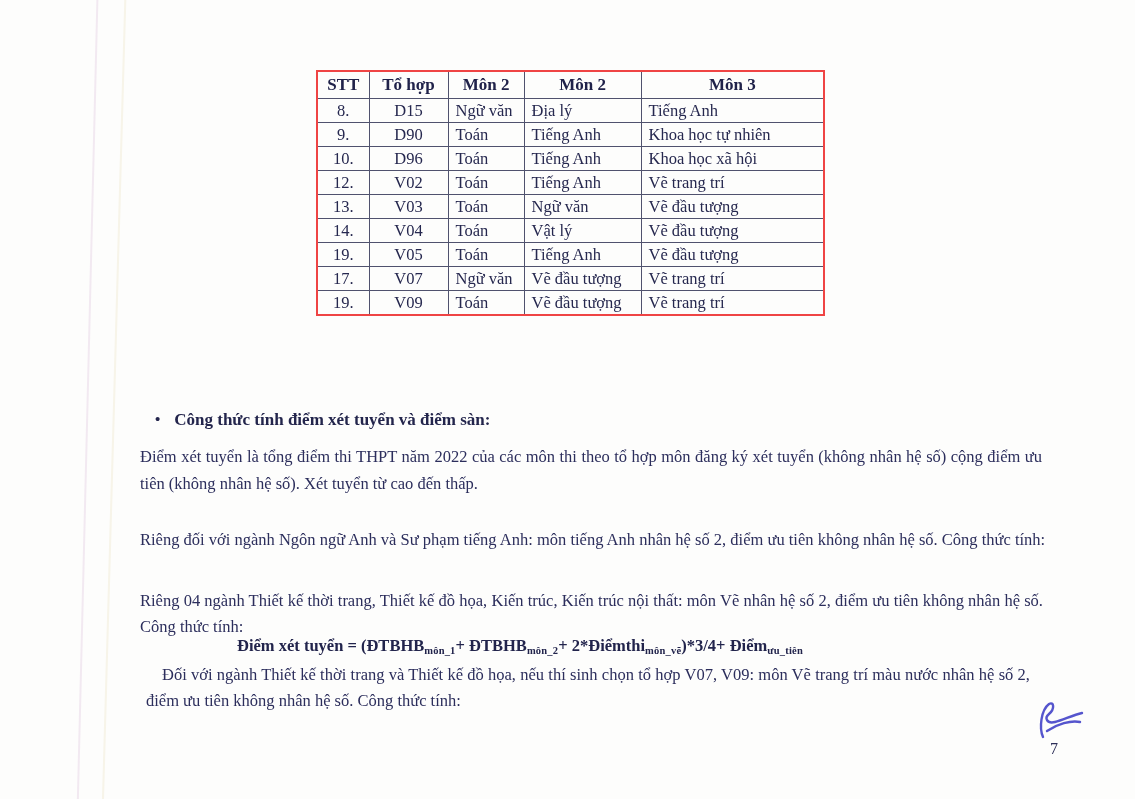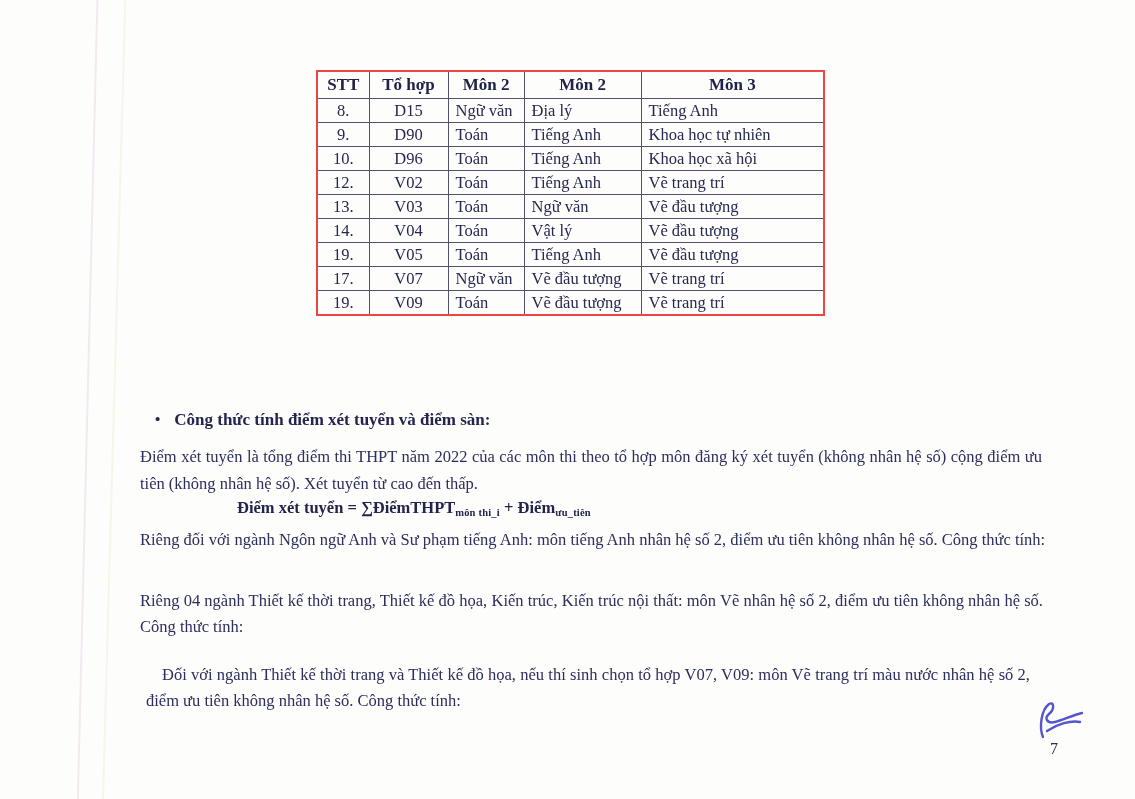--- a/index.html
+++ b/index.html
@@ -158,27 +158,27 @@
       </tbody>
   </table>
 
   <div class="abs bullet-heading">
     <span class="bullet-glyph">•</span>
     <span>Công thức tính điểm xét tuyển và điểm sàn:</span>
   </div>
 
   <div class="abs para para1">Điểm xét tuyển là tổng điểm thi THPT năm 2022 của các môn thi theo tổ hợp môn đăng ký xét tuyển (không nhân hệ số) cộng điểm ưu tiên (không nhân hệ số). Xét tuyển từ cao đến thấp.</div>
 
-  <div class="abs formula f1"><span>Điểm xét tuyển = ∑ĐiểmTHPT</span><span class="sub">môn thi_i</span><span> + Điểm</span><span class="sub">ưu_tiên</span></div>
 
   <div class="abs para para2">Riêng đối với ngành Ngôn ngữ Anh và Sư phạm tiếng Anh: môn tiếng Anh nhân hệ số 2, điểm ưu tiên không nhân hệ số. Công thức tính:</div>
 
 
   <div class="abs para para3">Riêng 04 ngành Thiết kế thời trang, Thiết kế đồ họa, Kiến trúc, Kiến trúc nội thất: môn Vẽ nhân hệ số 2, điểm ưu tiên không nhân hệ số. Công thức tính:</div>
 
+  <div class="abs formula f3"><span>Điểm xét tuyển = (ĐTBHB</span><span class="sub">môn_1</span><span>+ ĐTBHB</span><span class="sub">môn_2</span><span>+ 2*Điểmthi</span><span class="sub">môn_vẽ</span><span>)*3/4+ Điểm</span><span class="sub">ưu_tiên</span></div>
 
   <div class="abs para para4">Đối với ngành Thiết kế thời trang và Thiết kế đồ họa, nếu thí sinh chọn tổ hợp V07, V09: môn Vẽ trang trí màu nước nhân hệ số 2, điểm ưu tiên không nhân hệ số. Công thức tính:</div>
 
 
   <div class="abs signature">
     <svg width="70" height="52" viewBox="0 0 70 52" aria-hidden="true">
       <path d="M21 39 C17 30 19 12 27 6 C32 3 33 11 27 16 C22 20 25 26 33 24 C41 22 51 17 60 15
                M25 33 C35 26 49 22 58 24" stroke="#3e3ec6" fill="none" stroke-width="2.4" stroke-linecap="round" opacity="0.88"></path>
     </svg>
   </div>

